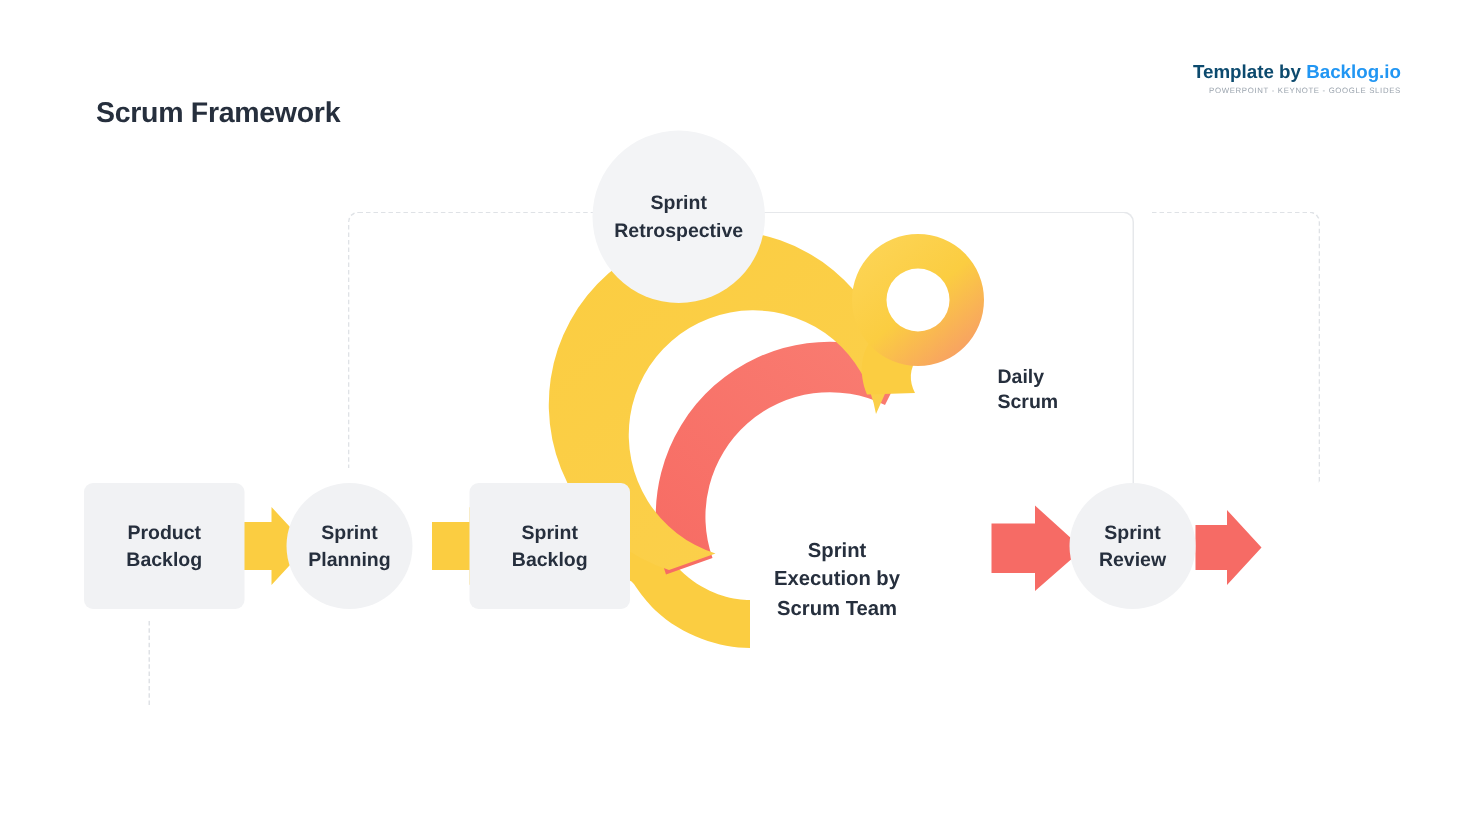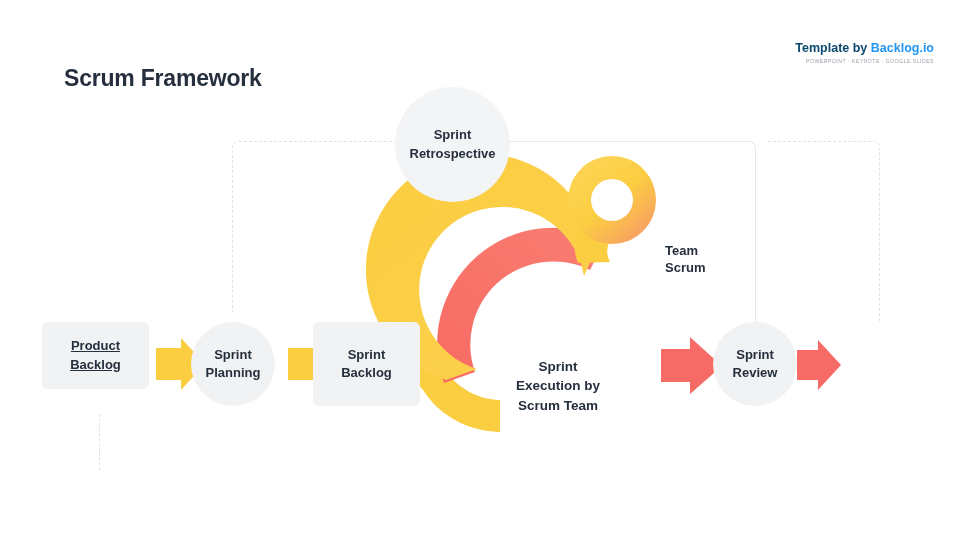--- a/index.html
+++ b/index.html
@@ -17,21 +17,21 @@
     height: 551px;
     background: #ffffff;
     overflow: hidden;
   }
 
   
   #page-title {
     position: absolute;
     left: 64px;
     top: 65px;
-    font-size: 23px;
+    font-size: 19px;
     font-weight: bold;
     color: #262f3d;
     letter-spacing: -0.2px;
     white-space: nowrap;
   }
   #brand {
     position: absolute;
     right: 46px;
     top: 42px;
     text-align: right;
@@ -216,21 +216,21 @@
 
     <path d="M 156 348 L 181 348 L 181 338 L 205 364 L 181 390 L 181 380 L 156 380 Z" fill="#fbcd41"></path>
 
     <path d="M 288 348 L 313 348 L 313 338 L 337 364 L 313 390 L 313 380 L 288 380 Z" fill="#fbcd41"></path>
 
     <path d="M 661 349 L 690 349 L 690 337 L 722 366 L 690 394 L 690 382 L 661 382 Z" fill="#f66b65"></path>
 
     <path d="M 797 350 L 818 350 L 818 340 L 841 365 L 818 390 L 818 380 L 797 380 Z" fill="#f66b65"></path>
   </svg>
 
-  <div class="node-box" style="left:42px; top:322px; width:107px; height:67px;text-decoration:underline;">
+  <div class="node-box" style="left:56px; top:322px; width:107px; height:84px;">
     <span style="white-space:pre-line;">Product
 Backlog</span>
   </div>
 
   <div class="node-circle" style="left:191px; top:322px; width:84px; height:84px;">
     <span style="white-space:pre-line;">Sprint
 Planning</span>
   </div>
 
   <div class="node-box" style="left:313px; top:322px; width:107px; height:84px;">
@@ -249,17 +249,17 @@
   </div>
 
 
   <div class="center-label" style="left:488px; top:337px; width:140px;">
     <span style="white-space:pre-line;">Sprint
 Execution by
 Scrum Team</span>
   </div>
 
   <div class="free-label" style="left:665px; top:224px;">
-    <span style="white-space:pre-line;">Team
+    <span style="white-space:pre-line;">Daily
 Scrum</span>
   </div>
 
 </div>
 
 </body></html>

